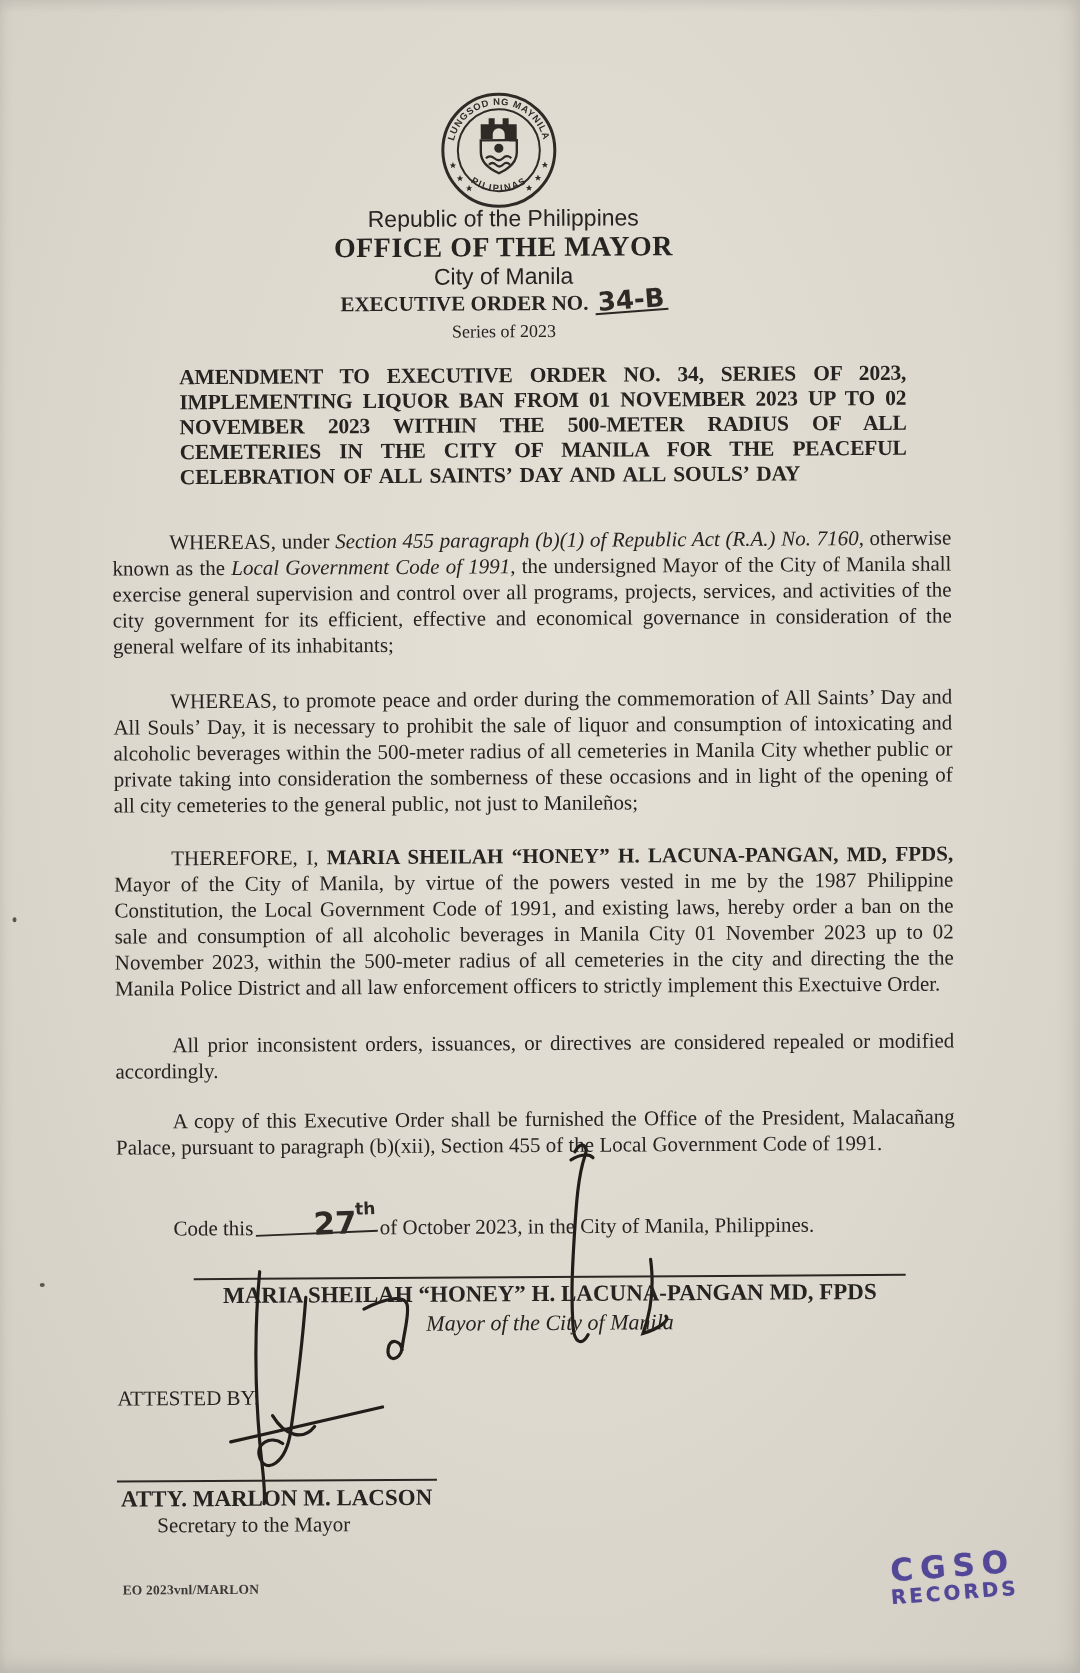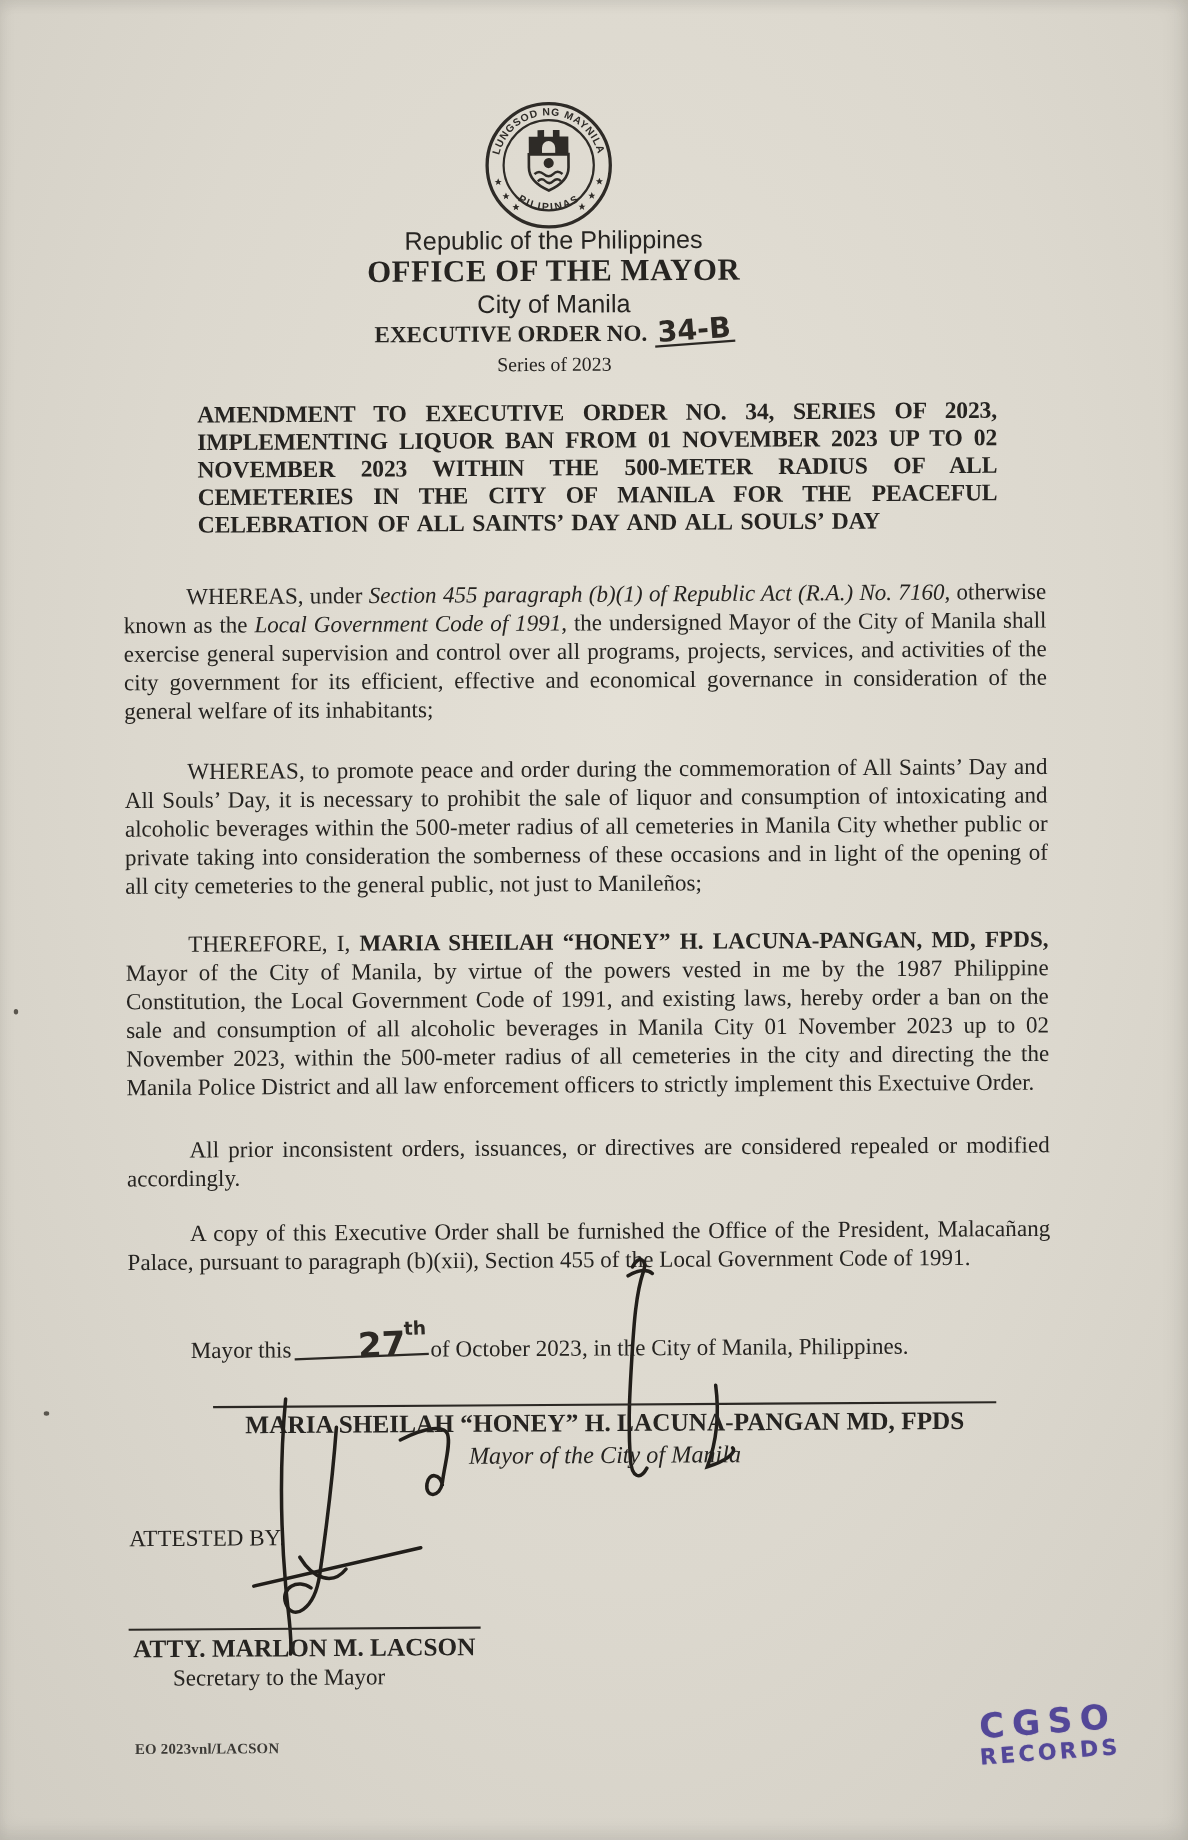--- a/index.html
+++ b/index.html
@@ -134,21 +134,21 @@
       <p class="mb1"><span>WHEREAS, under </span><i>Section 455 paragraph (b)(1) of Republic Act (R.A.) No. 7160</i><span>, otherwise known as the </span><i>Local Government Code of 1991</i><span>, the undersigned Mayor of the City of Manila shall exercise general supervision and control over all programs, projects, services, and activities of the city government for its efficient, effective and economical governance in consideration of the general welfare of its inhabitants;</span></p>
 
       <p class="mb2">WHEREAS, to promote peace and order during the commemoration of All Saints’ Day and All Souls’ Day, it is necessary to prohibit the sale of liquor and consumption of intoxicating and alcoholic beverages within the 500-meter radius of all cemeteries in Manila City whether public or private taking into consideration the somberness of these occasions and in light of the opening of all city cemeteries to the general public, not just to Manileños;</p>
 
       <p class="mb3"><span>THEREFORE, I, </span><b>MARIA SHEILAH “HONEY” H. LACUNA-PANGAN, MD, FPDS,</b><span> Mayor of the City of Manila, by virtue of the powers vested in me by the 1987 Philippine Constitution, the Local Government Code of 1991, and existing laws, hereby order a ban on the sale and consumption of all alcoholic beverages in Manila City 01 November 2023 up to 02 November 2023, within the 500-meter radius of all cemeteries in the city and directing the the Manila Police District and all law enforcement officers to strictly implement this Exectuive Order.</span></p>
 
       <p class="mb4">All prior inconsistent orders, issuances, or directives are considered repealed or modified accordingly.</p>
 
       <p>A copy of this Executive Order shall be furnished the Office of the President, Malacañang Palace, pursuant to paragraph (b)(xii), Section 455 of the Local Government Code of 1991.</p>
 
-      <p class="done-line"><span>Mayor this</span><span class="day-hand"><span>27</span><sup>th</sup></span><span>of October 2023, in the City of Manila, Philippines.</span></p>
+      <p class="done-line"><span>Code this</span><span class="day-hand"><span>27</span><sup>th</sup></span><span>of October 2023, in the City of Manila, Philippines.</span></p>
     </div>
 
     <svg class="sig-svg" style="left:300px;top:1130px;" width="420" height="240" viewBox="0 0 420 240">
       <path d="M272,22 c6,-12 14,-6 10,4 c-7,20 -9,48 -11,78 c-2,30 -4,58 -2,92 c1,18 9,20 15,9"></path>
       <path d="M60,178 c24,-12 40,-13 43,-5 c3,9 -3,28 -5,44 c-2,14 -16,14 -14,1 c2,-11 12,-9 14,1"></path>
       <path d="M347,130 c3,24 1,50 -8,74 c17,-5 27,-13 23,-17"></path>
       <path d="M268,30 c10,-6 18,-6 22,-2"></path>
     </svg>
 
     <div class="sigline"></div>
@@ -161,21 +161,21 @@
       <path d="M76,18 c-6,60 -5,120 -1,170 c2,25 6,48 4,62"></path>
       <path d="M122,44 c-4,50 -10,94 -16,134 c-5,32 -25,43 -31,26 c-5,-14 11,-23 23,-14"></path>
       <path d="M46,188 L198,154"></path>
       <path d="M88,162 c12,20 30,26 42,11"></path>
     </svg>
 
     <div class="attline"></div>
     <div class="attname">ATTY. MARLON M. LACSON</div>
     <div class="atttitle">Secretary to the Mayor</div>
 
-    <div class="footer-code">EO 2023vnl/LACSON</div>
+    <div class="footer-code">EO 2023vnl/MARLON</div>
 
     <div class="stamp">
       <div class="l1">CGSO</div>
       <div class="l2">RECORDS</div>
     </div>
 
     <div class="speck sp1"></div>
     <div class="speck sp2"></div>
   </div>
 </div>

